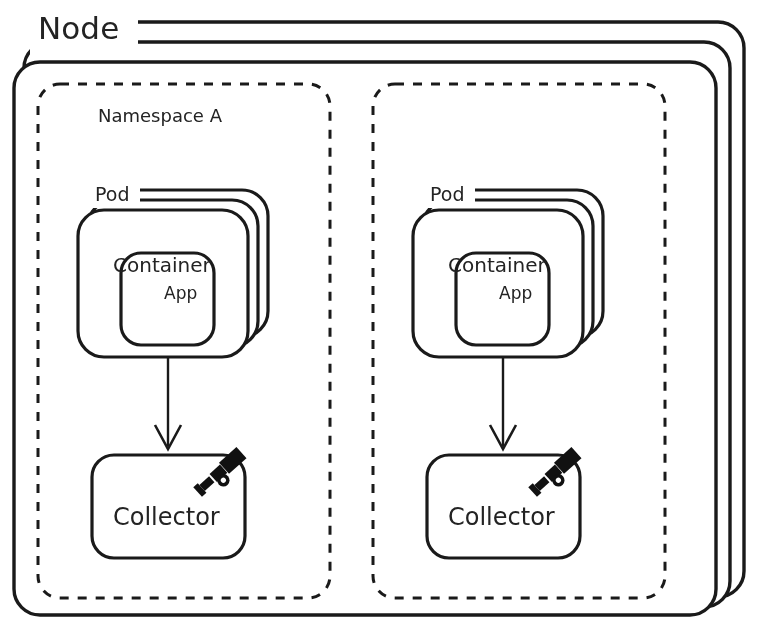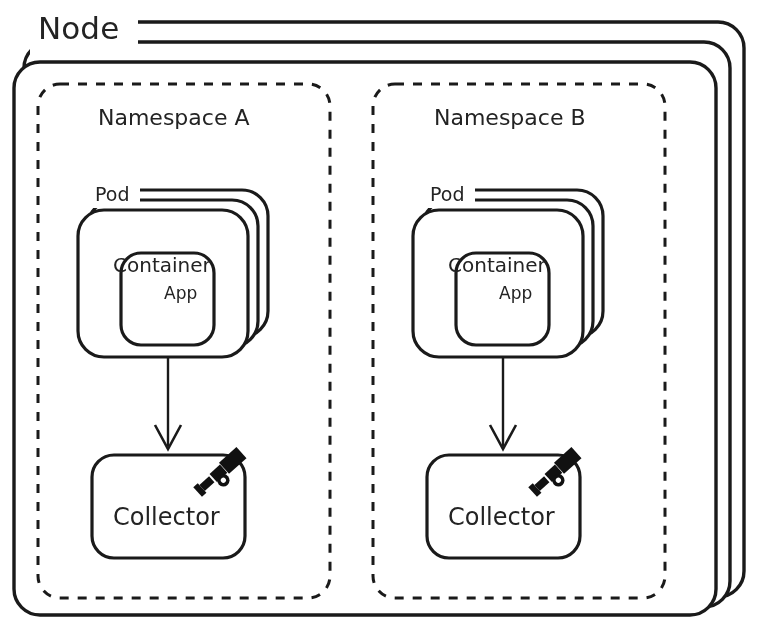--- a/index.html
+++ b/index.html
@@ -30,21 +30,21 @@
     color: #232323;
     line-height: 1;
   }
   .t-node {
     font-size: 31px;
     left: 38px;
     top: 13px;
     letter-spacing: 0.1px;
   }
   .t-ns {
-    font-size: 22px;
+    font-size: 18px;
     text-align: center;
   }
   .t-ns-a { left: 98px; top: 107px; }
   .t-ns-b { left: 434px; top: 107px; }
   .t-pod {
     font-size: 19px;
     text-align: right;
   }
   .t-pod-a { left: 95px; top: 185px; }
   .t-pod-b { left: 430px; top: 185px; }
@@ -143,21 +143,20 @@
 
     <rect x="30" y="8" width="108" height="50" fill="#ffffff"></rect>
 
     <rect x="92" y="180" width="48" height="28" fill="#ffffff"></rect>
     <rect x="427" y="180" width="48" height="28" fill="#ffffff"></rect>
   </svg>
 
   <div class="txt t-node">Node</div>
 
   <div class="txt t-ns t-ns-a">Namespace A</div>
-  <div class="txt t-ns t-ns-b">Namespace B</div>
 
   <div class="txt t-pod t-pod-a">Pod</div>
   <div class="txt t-pod t-pod-b">Pod</div>
 
   <div class="txt t-container t-container-a">Container</div>
   <div class="txt t-container t-container-b">Container</div>
 
   <div class="txt t-app t-app-a">App</div>
   <div class="txt t-app t-app-b">App</div>
 

